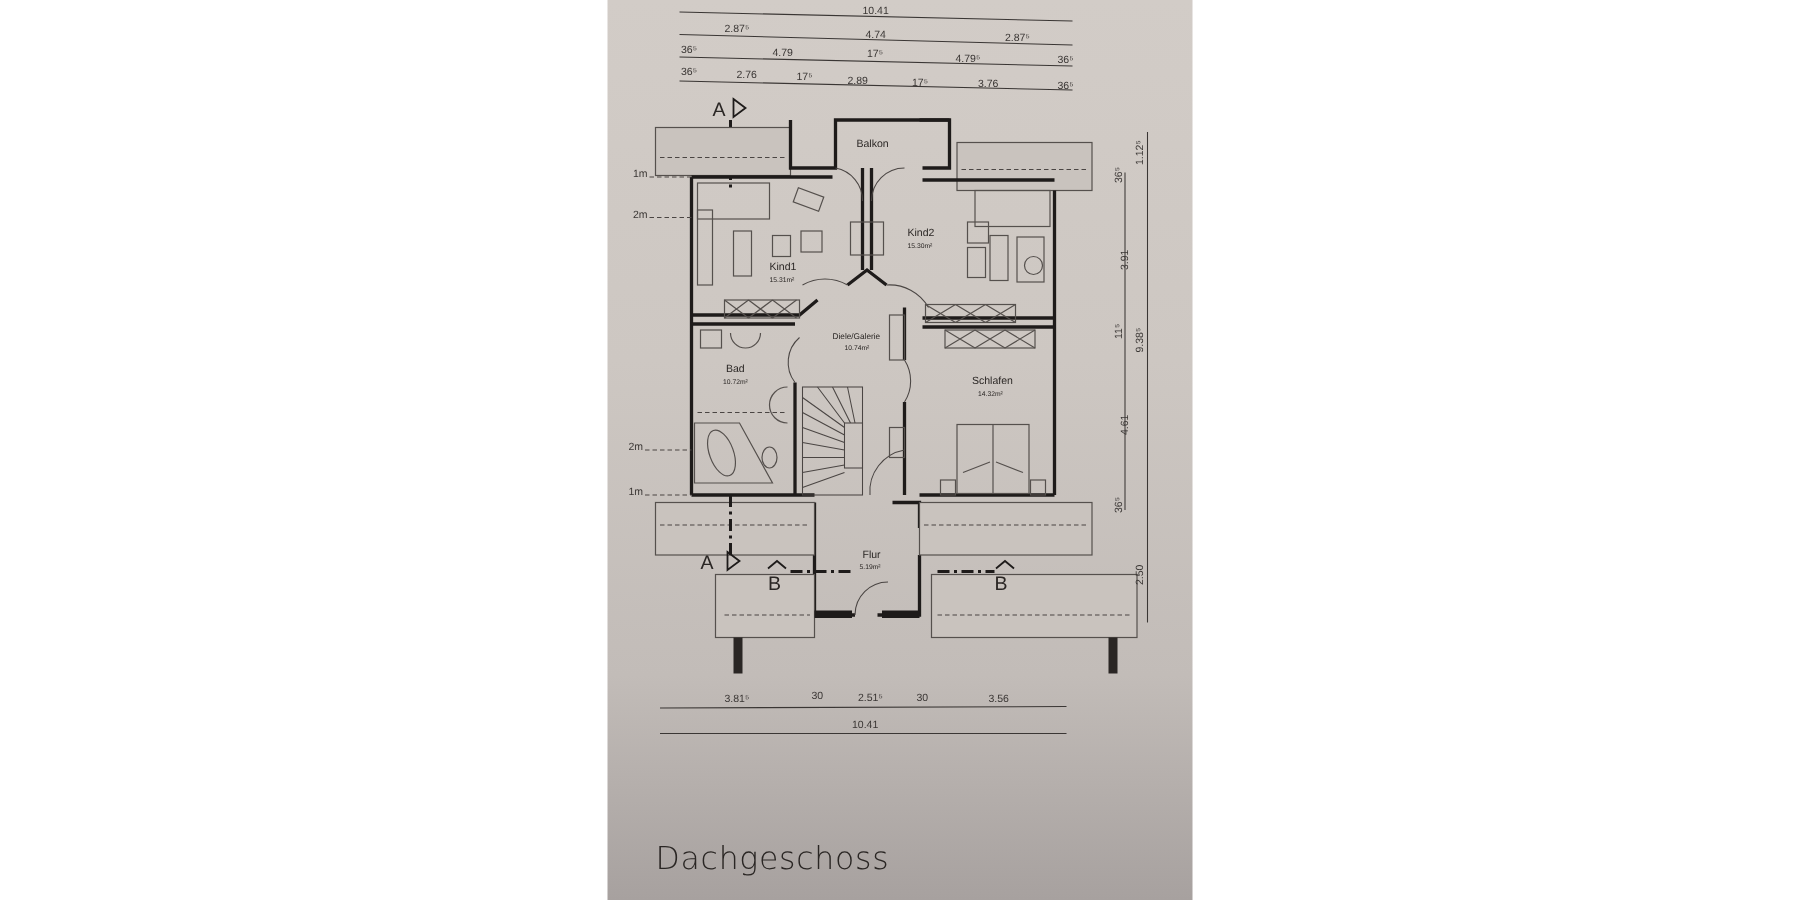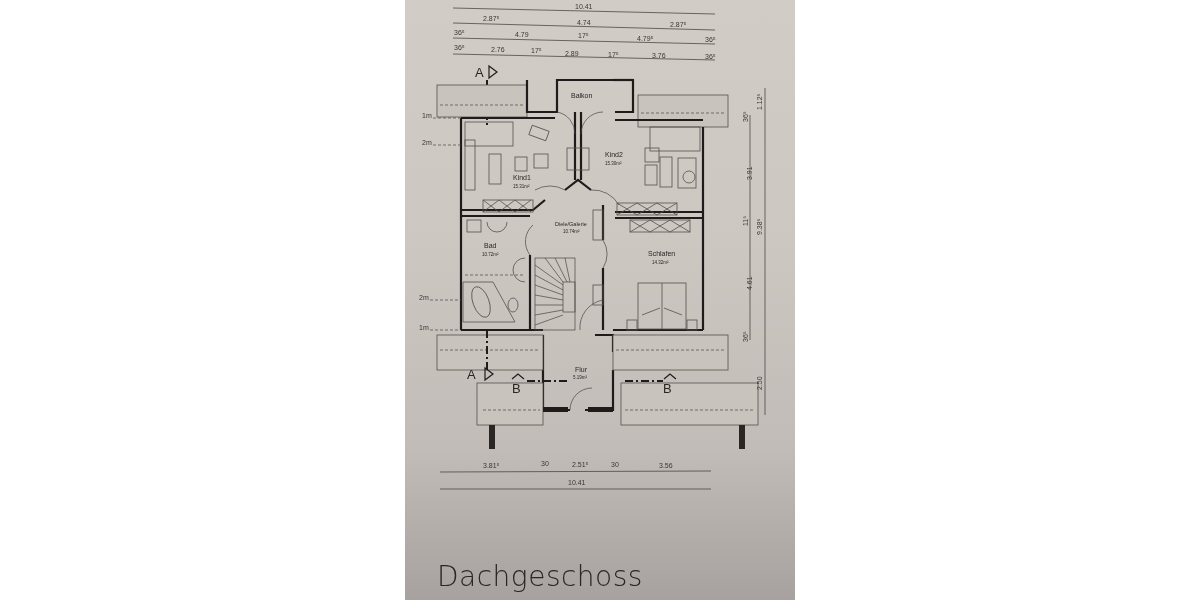--- a/index.html
+++ b/index.html
@@ -4,21 +4,21 @@
 <style>
   html, body { margin:0; padding:0; }
   body { width:1200px; height:600px; background:#ffffff; position:relative; overflow:hidden; font-family:"Liberation Sans", sans-serif; }
   .paper { position:absolute; left:405px; top:0; width:390px; height:600px;
     background: linear-gradient(180deg,#d2ccc7 0%,#cdc7c2 40%,#c2bcb8 75%,#a7a19f 100%); }
   .plan-svg { position:absolute; left:0; top:0; width:390px; height:600px; }
   .dim { font-size:7px; fill:#3a3634; font-family:"Liberation Sans", sans-serif; }
   .rlabel { font-size:7px; fill:#2a2624; font-family:"Liberation Sans", sans-serif; }
   .rarea { font-size:4.5px; fill:#2a2624; font-family:"Liberation Sans", sans-serif; }
   .sec { font-size:13px; fill:#2a2624; font-family:"Liberation Sans", sans-serif; }
-  .title { position:absolute; left:32px; top:560px; font-size:28px; color:#2a2624; letter-spacing:0.5px; font-family:"DejaVu Sans", sans-serif; font-weight:300; }
+  .title { position:absolute; left:32px; top:560px; font-size:21px; color:#2a2624; letter-spacing:0.5px; font-family:"DejaVu Sans", sans-serif; font-weight:300; }
   .wall { stroke:#1e1b1a; stroke-width:2.2; fill:none; }
   .thin { stroke:#4a4543; stroke-width:0.7; fill:none; }
   .furn { stroke:#55504d; stroke-width:0.8; fill:none; }
   .dash { stroke:#4a4543; stroke-width:0.7; stroke-dasharray:3 2; fill:none; }
   .dashdot { stroke:#1e1b1a; stroke-width:2; stroke-dasharray:8 3 2 3; fill:none; }
   .dimline { stroke:#3a3634; stroke-width:0.7; }
   .roof { fill:#c9c3be; stroke:#55504d; stroke-width:0.8; }
 </style>
 </head>
 <body>

